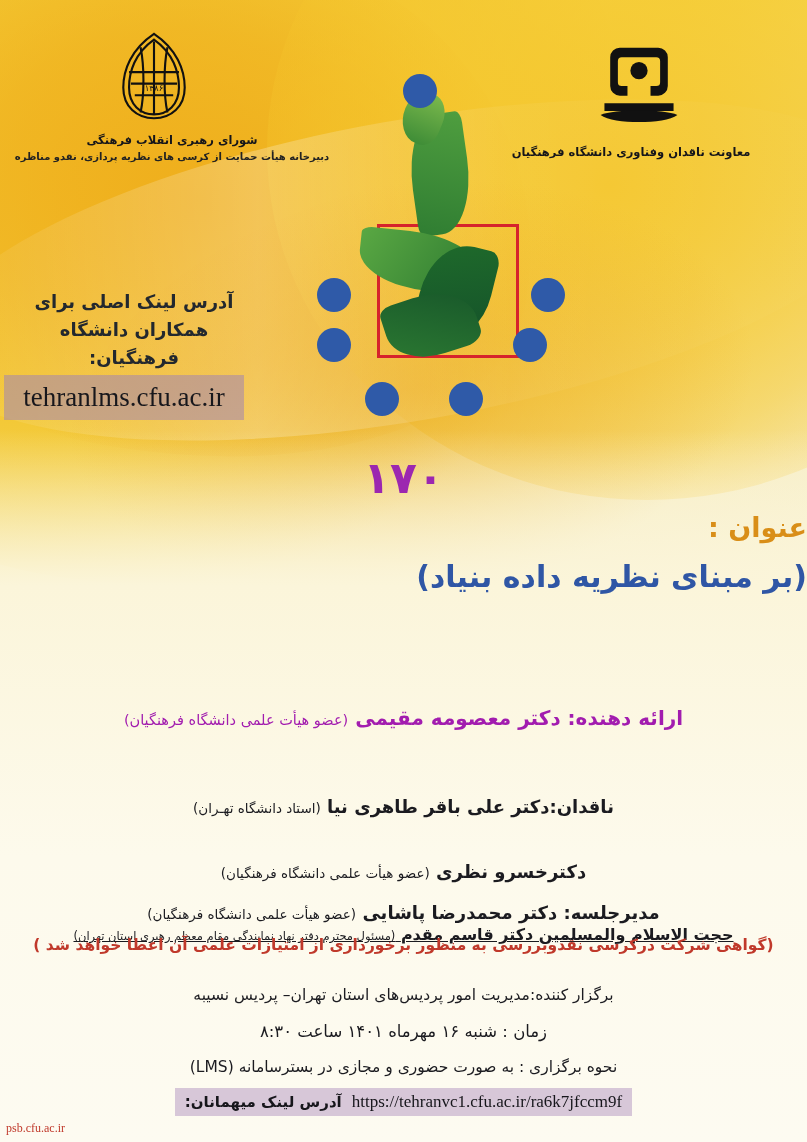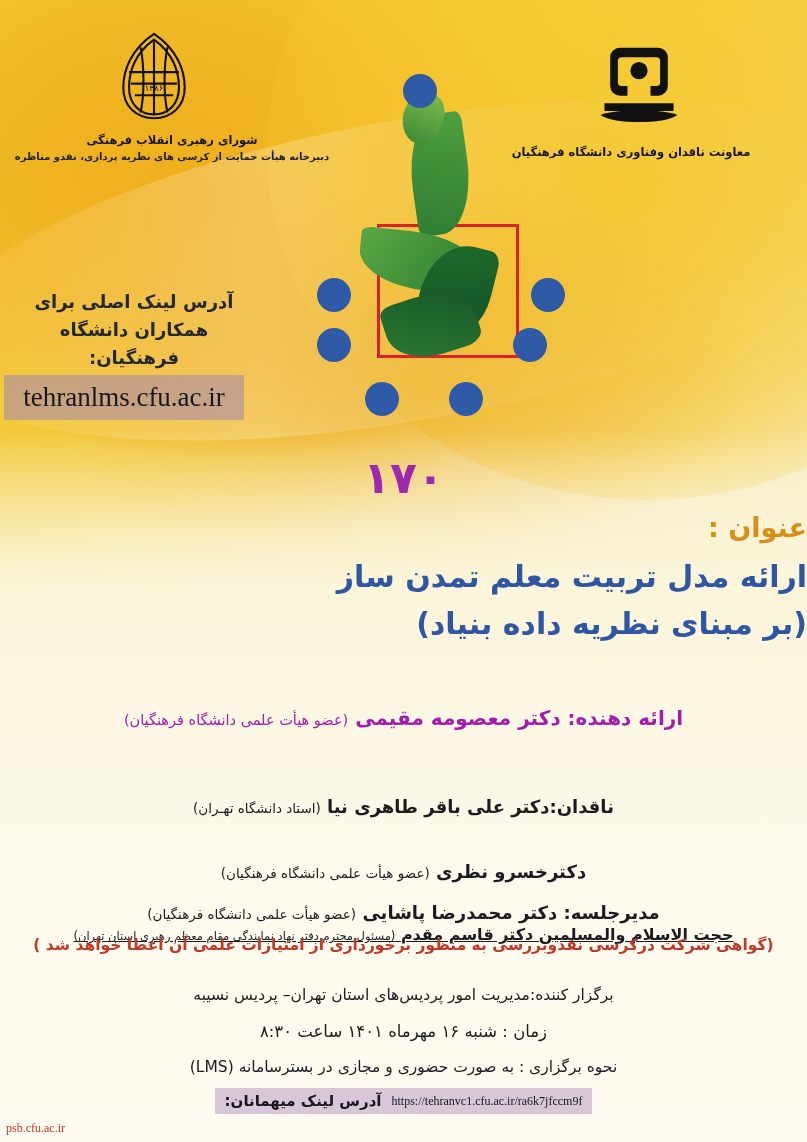--- a/index.html
+++ b/index.html
@@ -352,21 +352,21 @@
     align-items: center;
     gap: 10px;
   }
   .guest-link .label {
     font-size: 15px;
     font-weight: bold;
     color: #16161b;
   }
   .guest-link .url {
     font-family: "Liberation Serif", "DejaVu Serif", serif;
-    font-size: 12px;
+    font-size: 17px;
     color: #16161b;
     direction: ltr;
   }
 
   .watermark {
     position: absolute;
     left: 6px;
     bottom: 6px;
     font-family: "Liberation Serif", "DejaVu Serif", serif;
     font-size: 12px;
@@ -442,21 +442,20 @@
 
   <div class="link-label">آدرس لینک اصلی برای همکاران دانشگاه فرهنگیان:</div>
   <div class="link-box">
     <span class="url">tehranlms.cfu.ac.ir</span>
   </div>
 
   <div class="session-number">۱۷۰</div>
 
   <div class="title-wrap">
     <div class="title-label">عنوان :</div>
-    <div class="title-line">ارائه مدل تربیت معلم تمدن ساز</div>
     <div class="title-line">(بر مبنای نظریه داده بنیاد)</div>
   </div>
 
   <div class="presenter">
     <span>ارائه دهنده: دکتر معصومه مقیمی</span>
     <span class="small">(عضو هیأت علمی دانشگاه فرهنگیان)</span>
   </div>
 
   <div class="critics">
     <div class="row r1">

